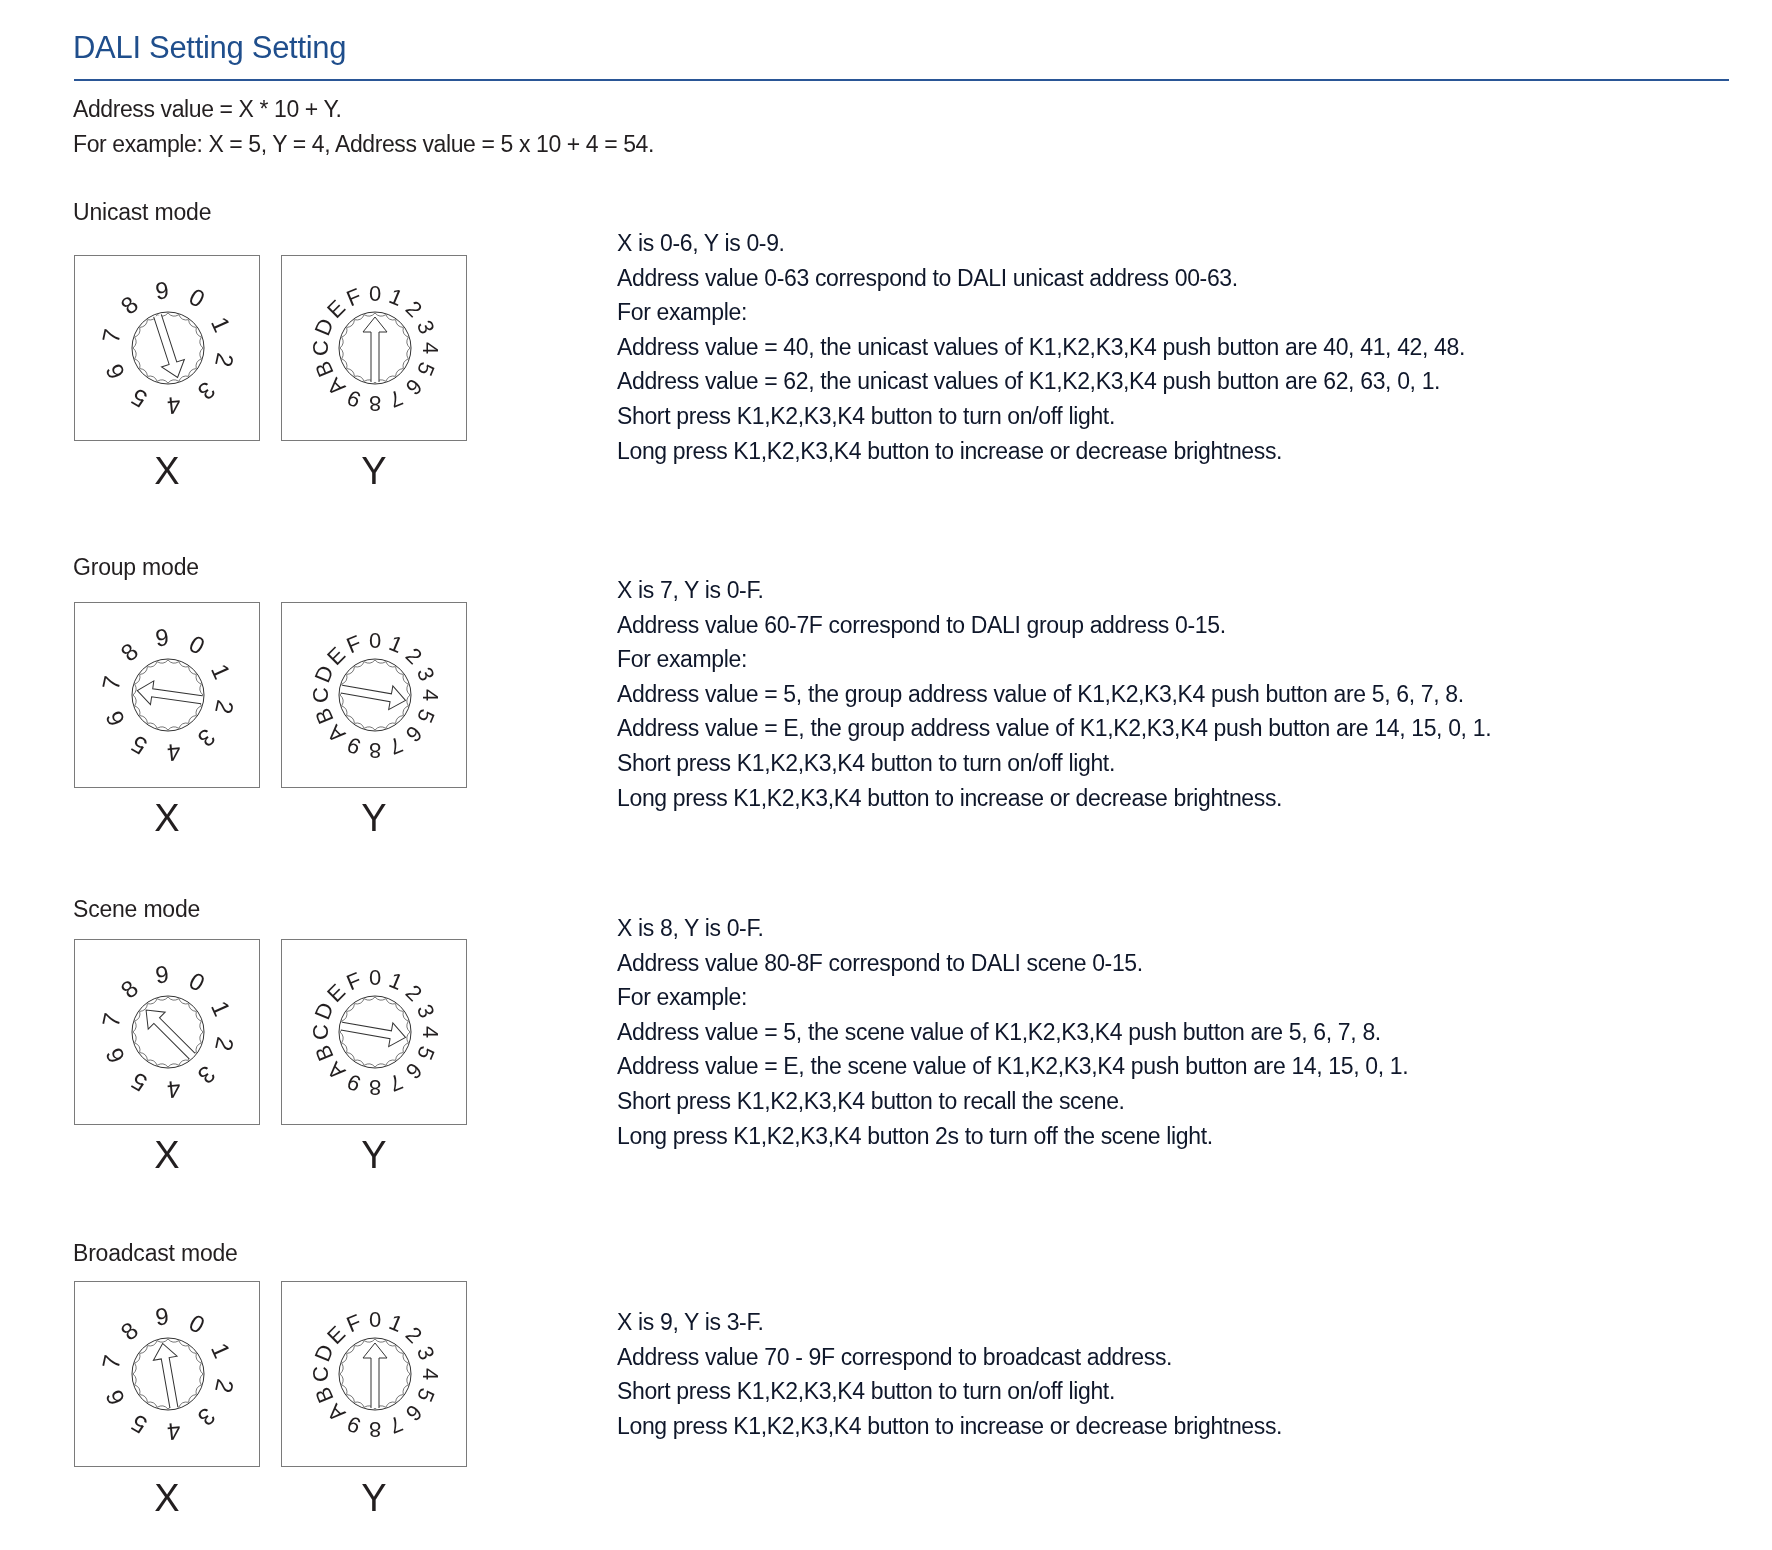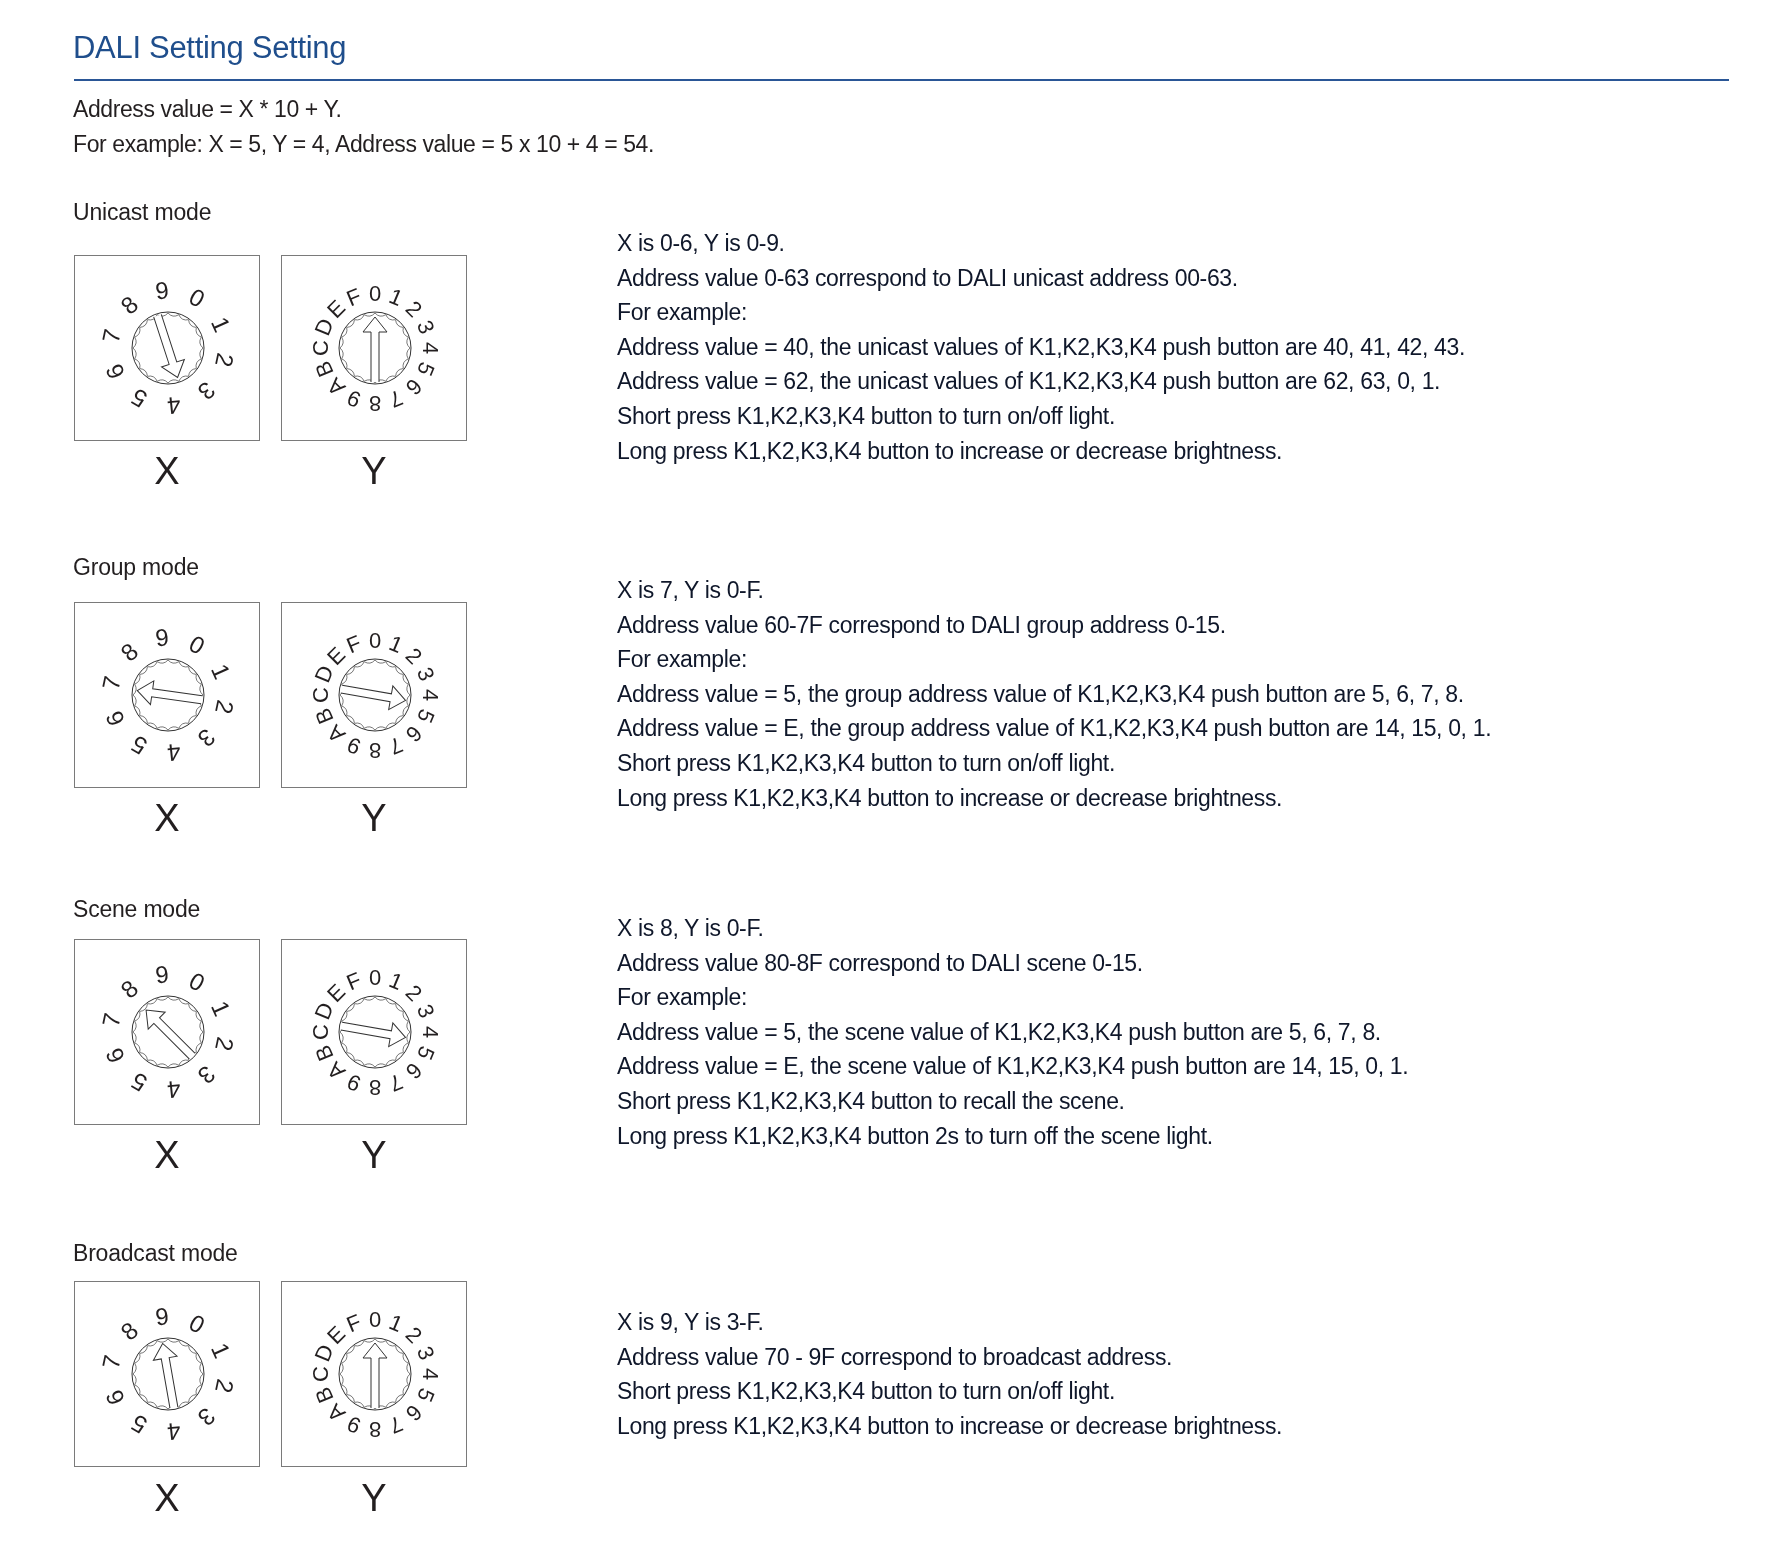--- a/index.html
+++ b/index.html
@@ -91,21 +91,21 @@
         <path d="M89,126 L89,76 L81,76 L93,61 L105,76 L97,76 L97,126" fill="#fff" stroke="#333" stroke-width="1" stroke-linejoin="miter"></path>
       </g>
     </svg>
   </div>
 <div class="axis-label" style="left:74px;top:450px">X</div>
 <div class="axis-label" style="left:281px;top:450px">Y</div>
 <div class="desc" style="top:226px">
   <div>X is 0-6, Y is 0-9.</div>
   <div>Address value 0-63 correspond to DALI unicast address 00-63.</div>
   <div>For example:</div>
-  <div>Address value = 40, the unicast values of K1,K2,K3,K4 push button are 40, 41, 42, 43.</div>
+  <div>Address value = 40, the unicast values of K1,K2,K3,K4 push button are 40, 41, 42, 48.</div>
   <div>Address value = 62, the unicast values of K1,K2,K3,K4 push button are 62, 63, 0, 1.</div>
   <div>Short press K1,K2,K3,K4 button to turn on/off light.</div>
   <div>Long press K1,K2,K3,K4 button to increase or decrease brightness.</div>
 </div>
 
 <div class="section-label" style="top:554px">Group mode</div>
 <div class="dial-box" style="left:74px;top:602px">
     <svg width="186" height="186" viewBox="0 0 186 186">
       <text x="122" y="41.77052658050256" font-size="24" text-anchor="middle" dominant-baseline="central" fill="#231f20" font-family="Liberation Sans, sans-serif" transform="rotate(30 122 41.77052658050256)">0</text>
       <text x="145.98563654327086" y="68.4092747016036" font-size="24" text-anchor="middle" dominant-baseline="central" fill="#231f20" font-family="Liberation Sans, sans-serif" transform="rotate(66 145.98563654327086 68.4092747016036)">1</text>

